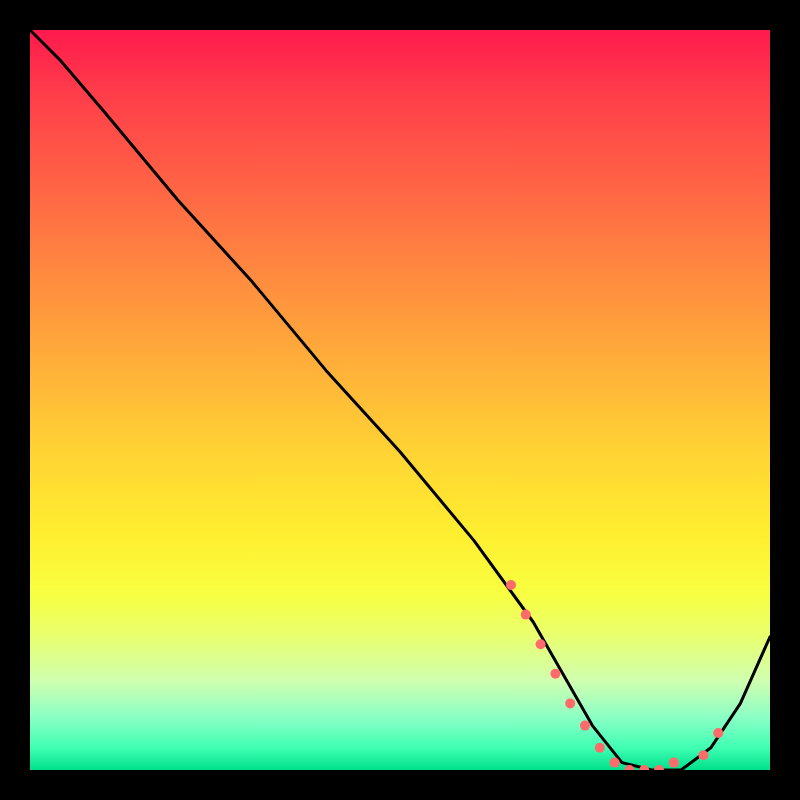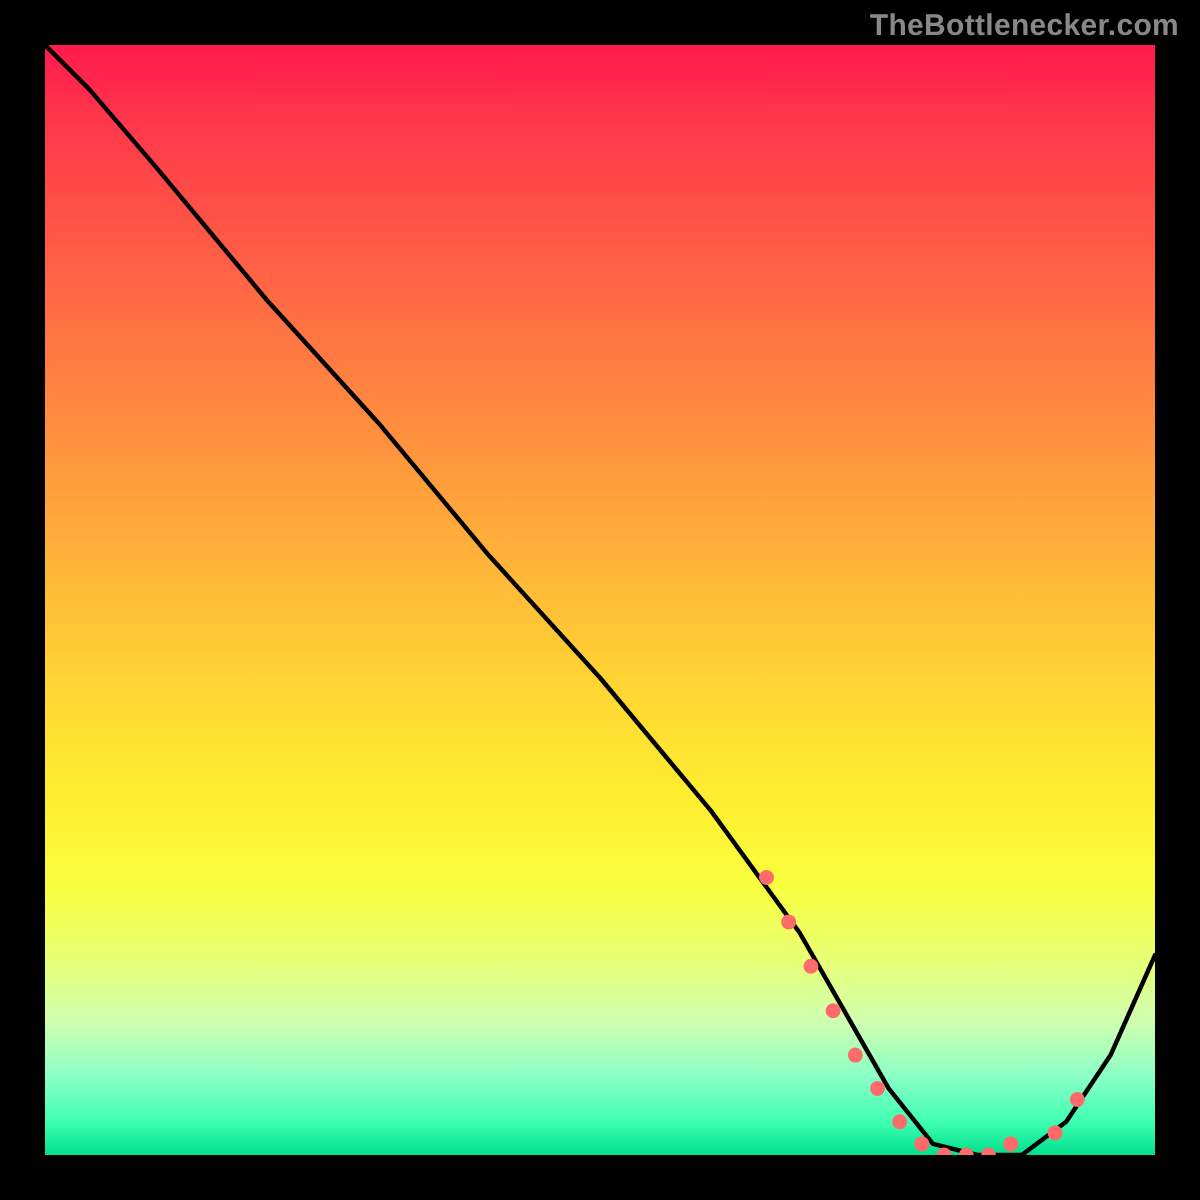--- a/index.html
+++ b/index.html
@@ -84,14 +84,13 @@
           <circle cx="599.4" cy="740.0" r="5" fill="#ff6b6b"></circle>
           <circle cx="614.2" cy="740.0" r="5" fill="#ff6b6b"></circle>
           <circle cx="629.0" cy="740.0" r="5" fill="#ff6b6b"></circle>
           <circle cx="643.8" cy="732.6" r="5" fill="#ff6b6b"></circle>
           <circle cx="673.4" cy="725.2" r="5" fill="#ff6b6b"></circle>
           <circle cx="688.2" cy="703.0" r="5" fill="#ff6b6b"></circle>
         </g>
     </svg>
   </div>
 
-  <div class="watermark">TheBottlenecker.com</div>
 </div>
 
 </body></html>

